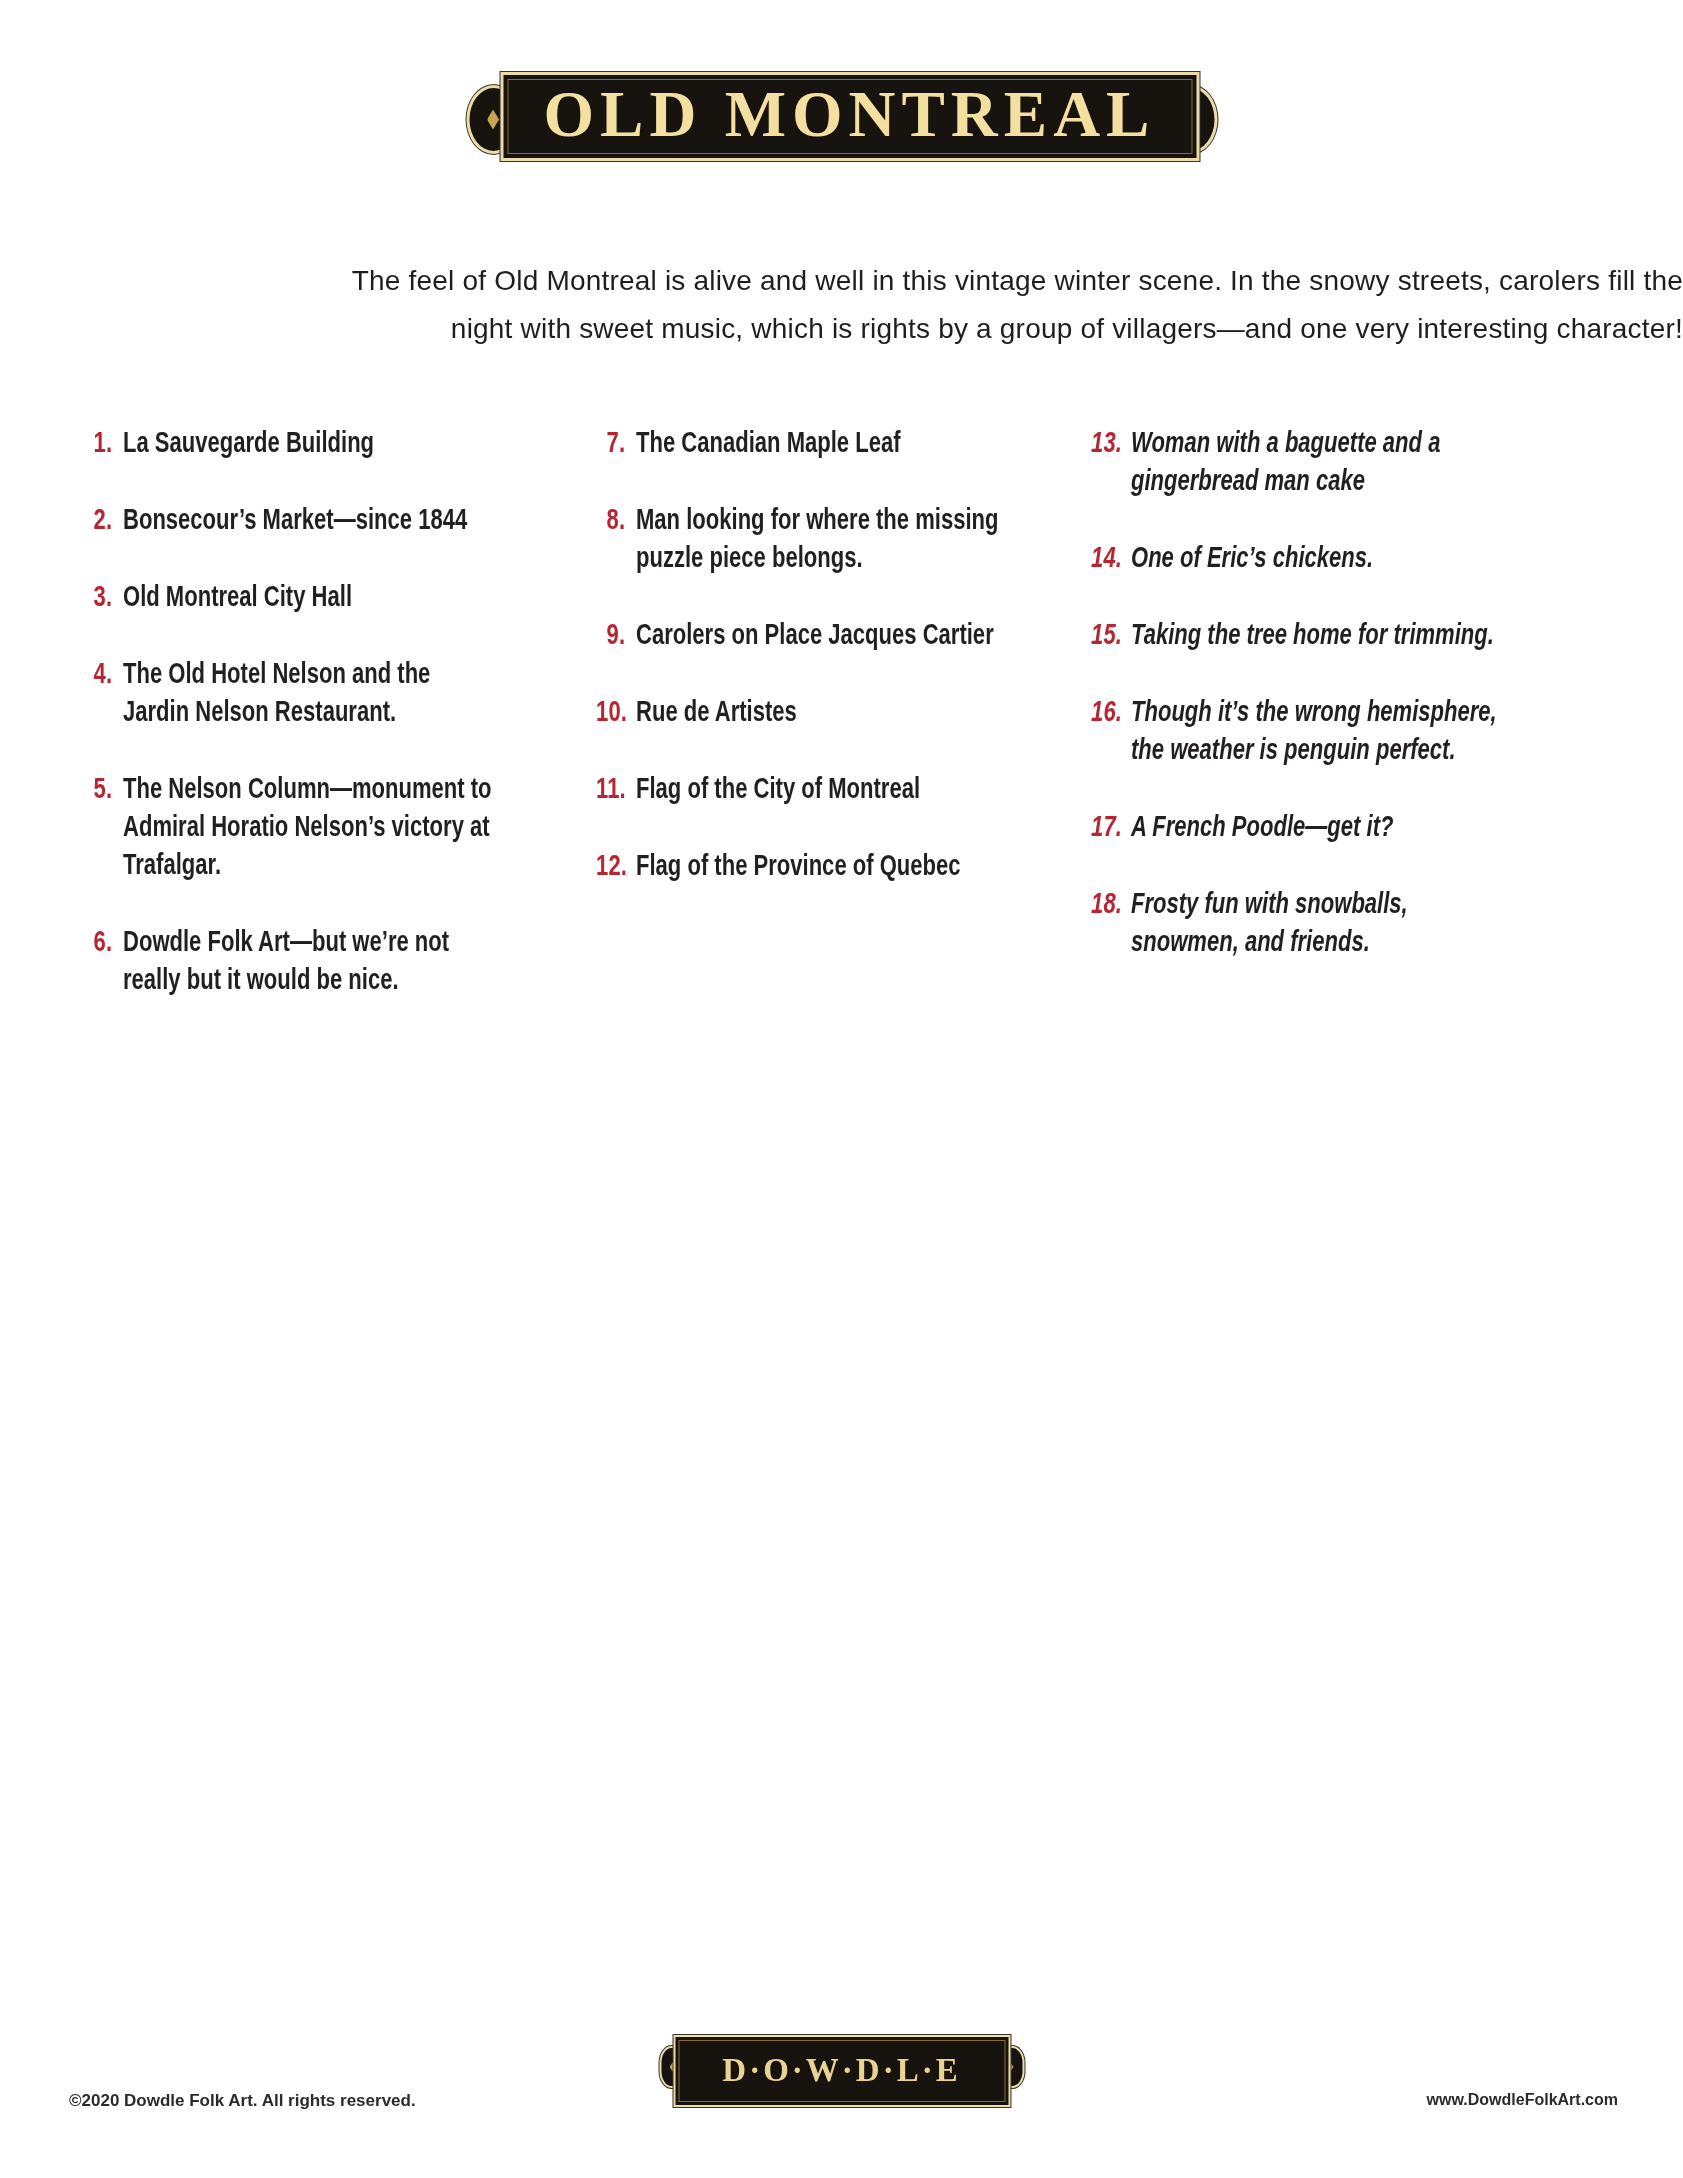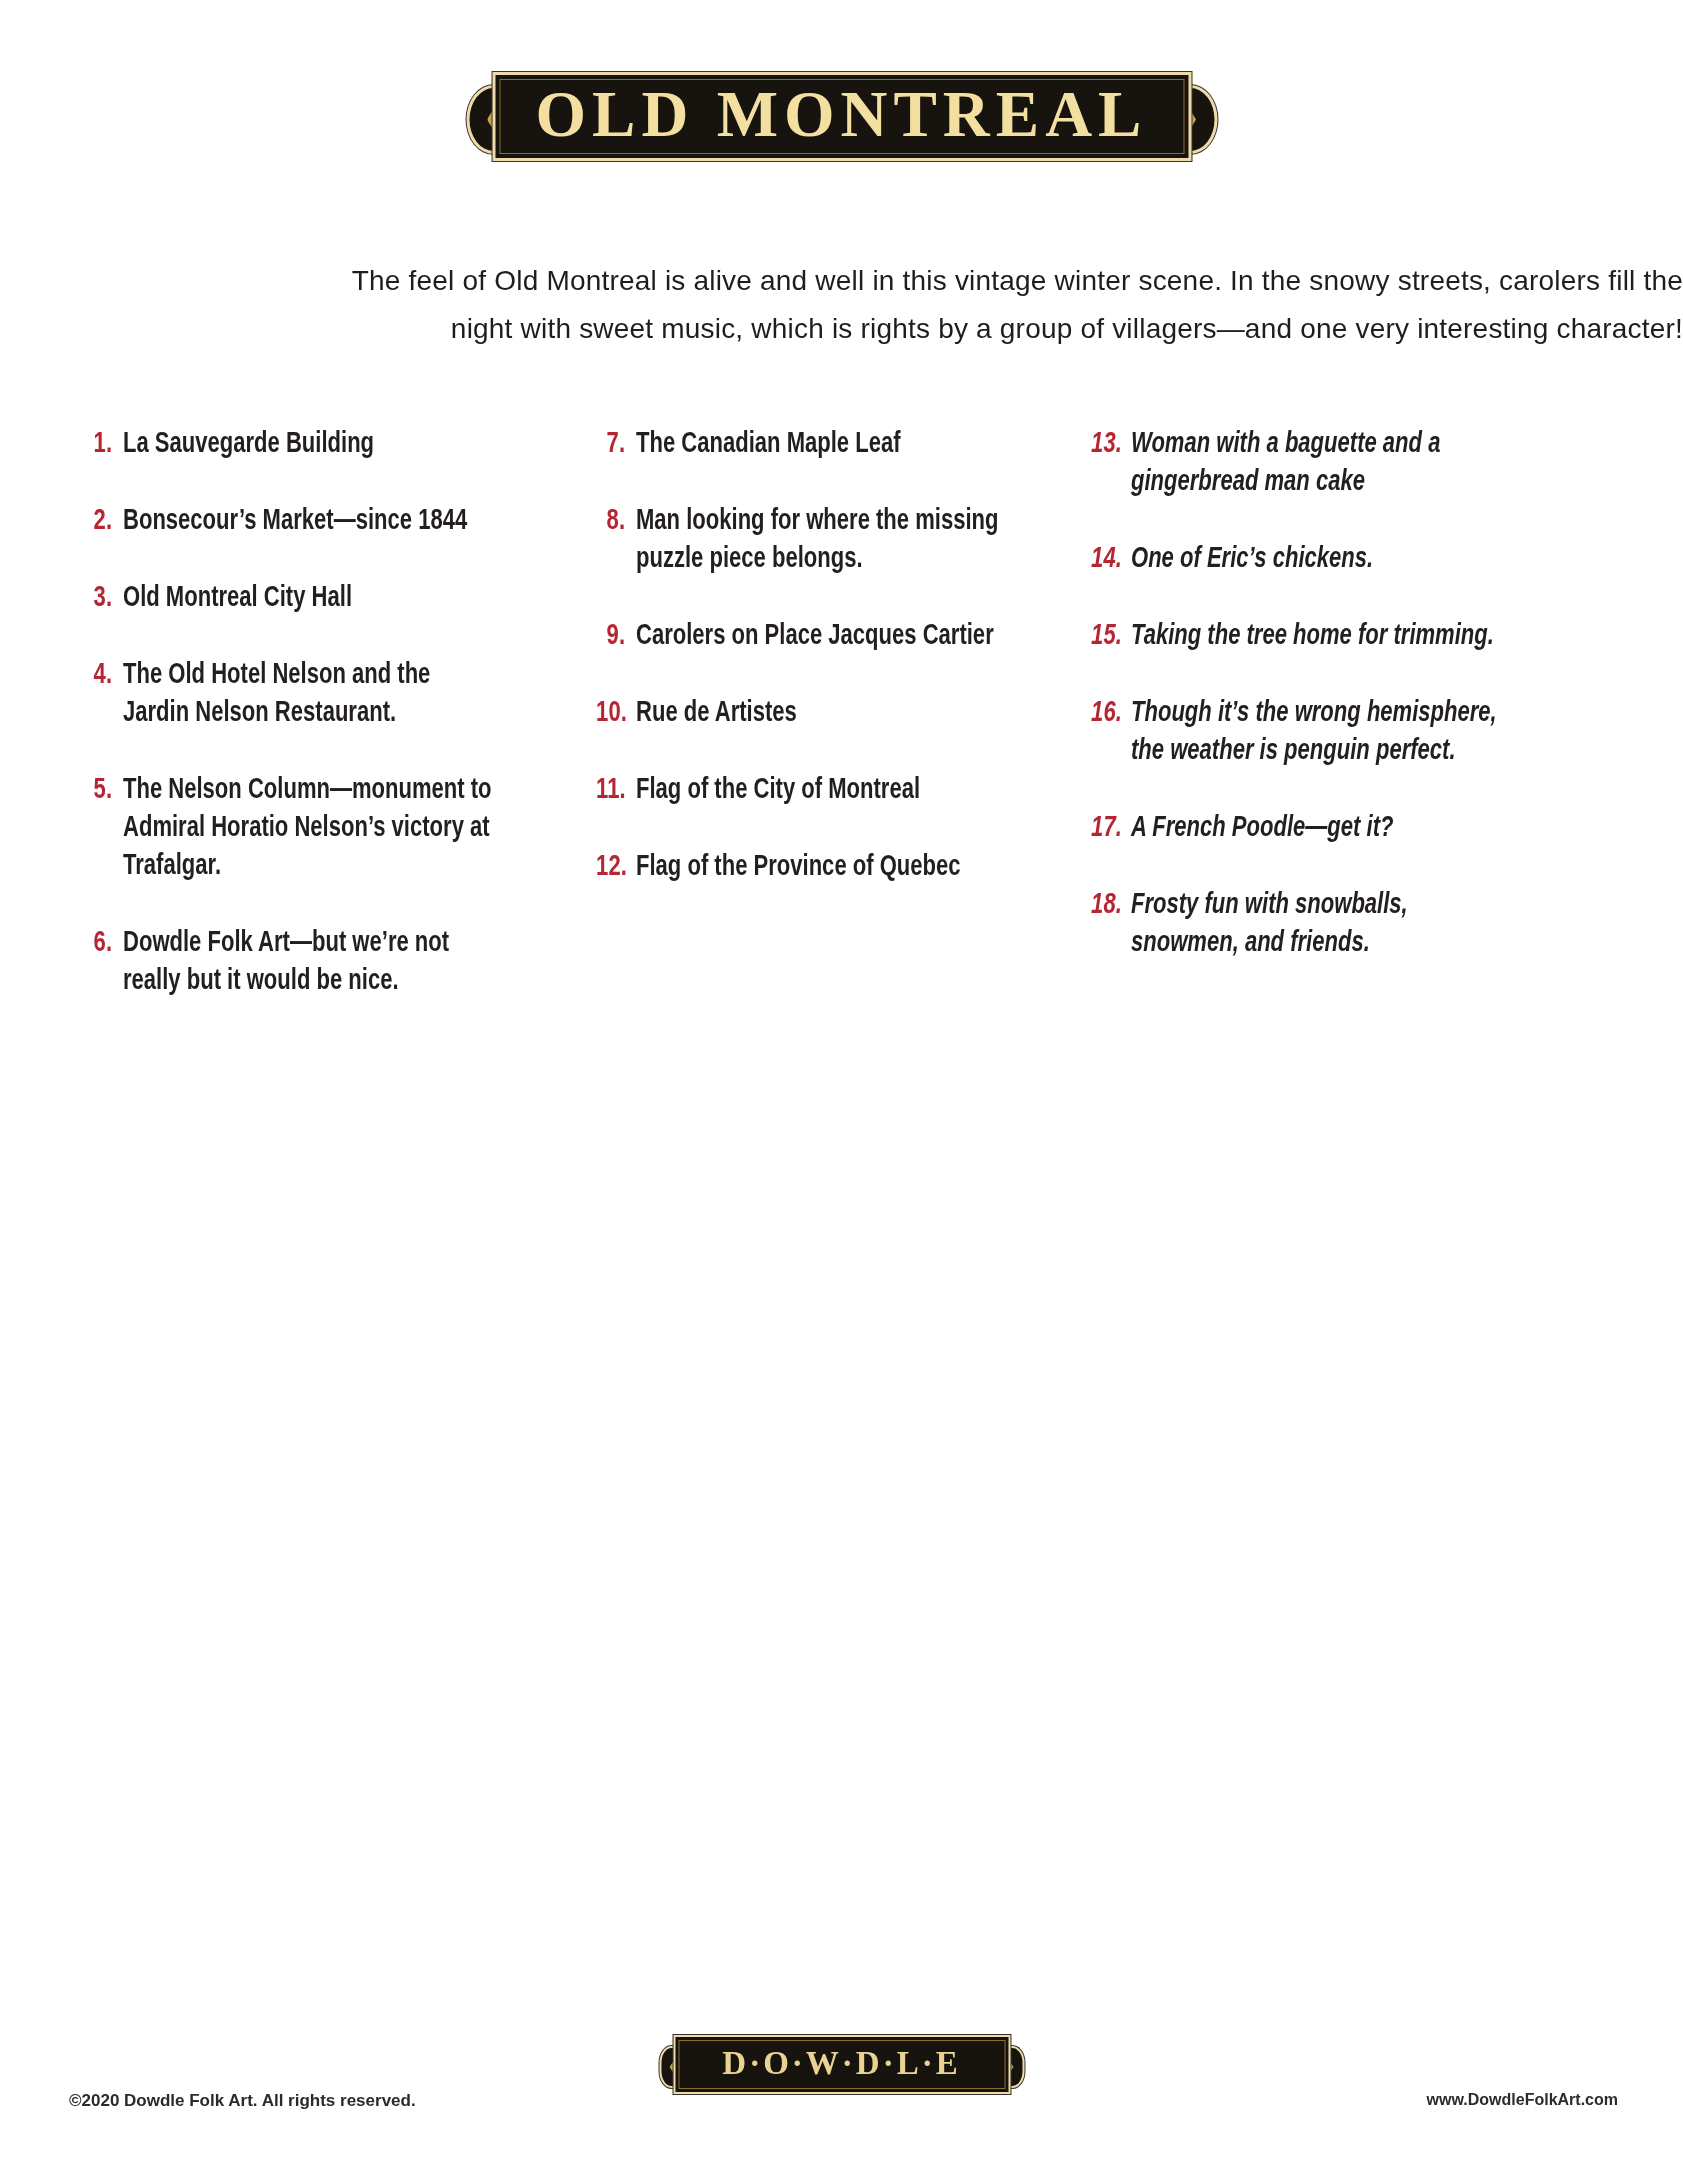--- a/index.html
+++ b/index.html
@@ -50,21 +50,21 @@
     transform: translate(-50%, -50%);
     background: #c9a44f;
     clip-path: polygon(50% 0, 100% 50%, 50% 100%, 0 50%);
   }
 
   .header-banner { top: 72px; width: 699px; height: 89px; }
   .header-banner .cap { width: 48px; height: 63px; top: 13px; }
   .header-banner .cap-left  { left: -26px; }
   .header-banner .cap-right { right: -26px; }
   .header-banner .diamond { width: 12px; height: 20px; }
-  .header-banner .plate { width: 100%; height: 100%; box-sizing: border-box; }
+  .header-banner .plate { width: 100%; height: 100%; box-sizing: border-box; margin-left: 8px; }
   .title-text {
     font-family: "Liberation Serif", serif;
     font-weight: 700;
     font-size: 65px;
     letter-spacing: 6px;
     color: #f3df9f;
     white-space: nowrap;
     line-height: 1;
     padding-bottom: 4px;
   }
@@ -106,21 +106,21 @@
   }
   .item .txt {
     margin-left: 11px;
     color: #231f20;
     white-space: pre;
     transform: scaleX(0.76);
     transform-origin: left top;
   }
 
   
-  .footer-banner { top: 2035px; width: 337px; height: 59px; }
+  .footer-banner { top: 2035px; width: 337px; height: 72px; }
   .footer-banner .cap { width: 26px; height: 38px; top: 11px; border-width: 2px; border-radius: 40%; }
   .footer-banner .cap-left  { left: -14px; }
   .footer-banner .cap-right { right: -14px; }
   .footer-banner .diamond { width: 9px; height: 13px; }
   .footer-banner .plate { width: 100%; height: 100%; box-sizing: border-box; border-width: 2px; }
   .footer-banner .plate::after { inset: 3px; }
   .logo-text {
     font-family: "Liberation Serif", serif;
     font-weight: 700;
     font-size: 33px;

